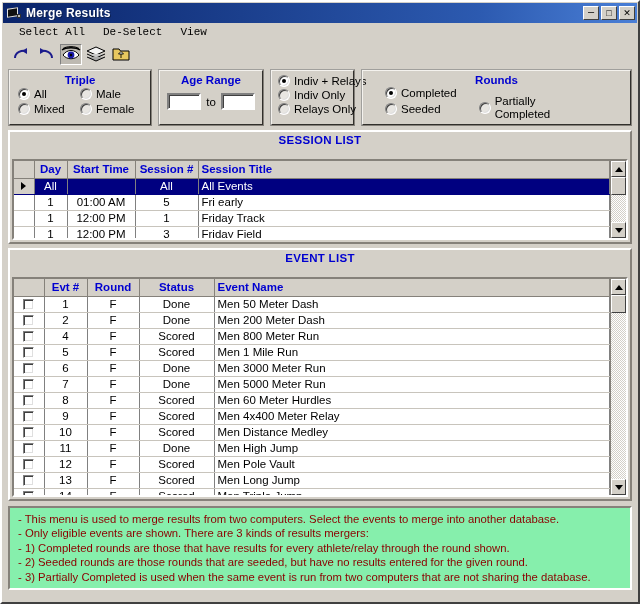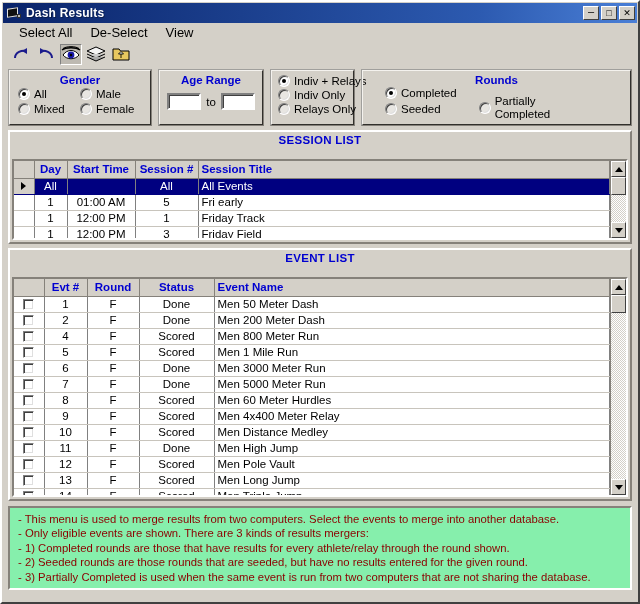--- a/index.html
+++ b/index.html
@@ -74,25 +74,26 @@
   .menubar {
     height: 18px;
     display: flex;
     align-items: center;
     padding-left: 8px;
     gap: 0px;
     background: #d4d0c8;
     flex: none;
   }
   .menu-item {
-    font-size: 13px;
+    font-size: 11px;
     color: #000;
     padding: 1px 9px;
     cursor: default;
     white-space: nowrap;
+    font-family: Liberation Mono, monospace;
   }
 
   
   .toolbar {
     height: 26px;
     display: flex;
     align-items: center;
     padding-left: 8px;
     gap: 3px;
     background: #d4d0c8;
@@ -327,21 +328,21 @@
 </head>
 <body>
 
 <div class="window">
 
   <div class="titlebar">
     <div class="title-icon">
       <div class="pg"></div>
         <div class="dot"></div>
     </div>
-    <div class="titlebar-text">Dash Results</div>
+    <div class="titlebar-text">Merge Results</div>
     <div class="tbtns">
       <div class="tbtn min">
           <span class="glyph">–</span>
         </div>
       <div class="tbtn">
           <span class="glyph">□</span>
         </div>
       <div class="tbtn">
           <span class="glyph">✕</span>
         </div>
@@ -387,21 +388,21 @@
       <svg width="18" height="16" viewBox="0 0 18 16">
         <path d="M1 3 L7 3 L8.5 5 L17 5 L17 14 L1 14 Z" fill="#e8c860" stroke="#000" stroke-width="1"></path>
         <path d="M9 12 L9 8 L11.5 8 L9 5.5 L6.5 8 L9 8" fill="#ffffff" stroke="#000" stroke-width="0.9"></path>
       </svg>
     </div>
   </div>
 
   <div class="filters">
 
     <div class="fgroup gender">
-      <div class="glabel">Gender</div>
+      <div class="glabel">Triple</div>
       <div class="gender-grid">
         <div class="line">
           <div class="radio">
             <span class="rdot on"></span>
             <span class="txt">All</span>
           </div>
           <div class="radio">
             <span class="rdot off"></span>
             <span class="txt">Male</span>
           </div>

